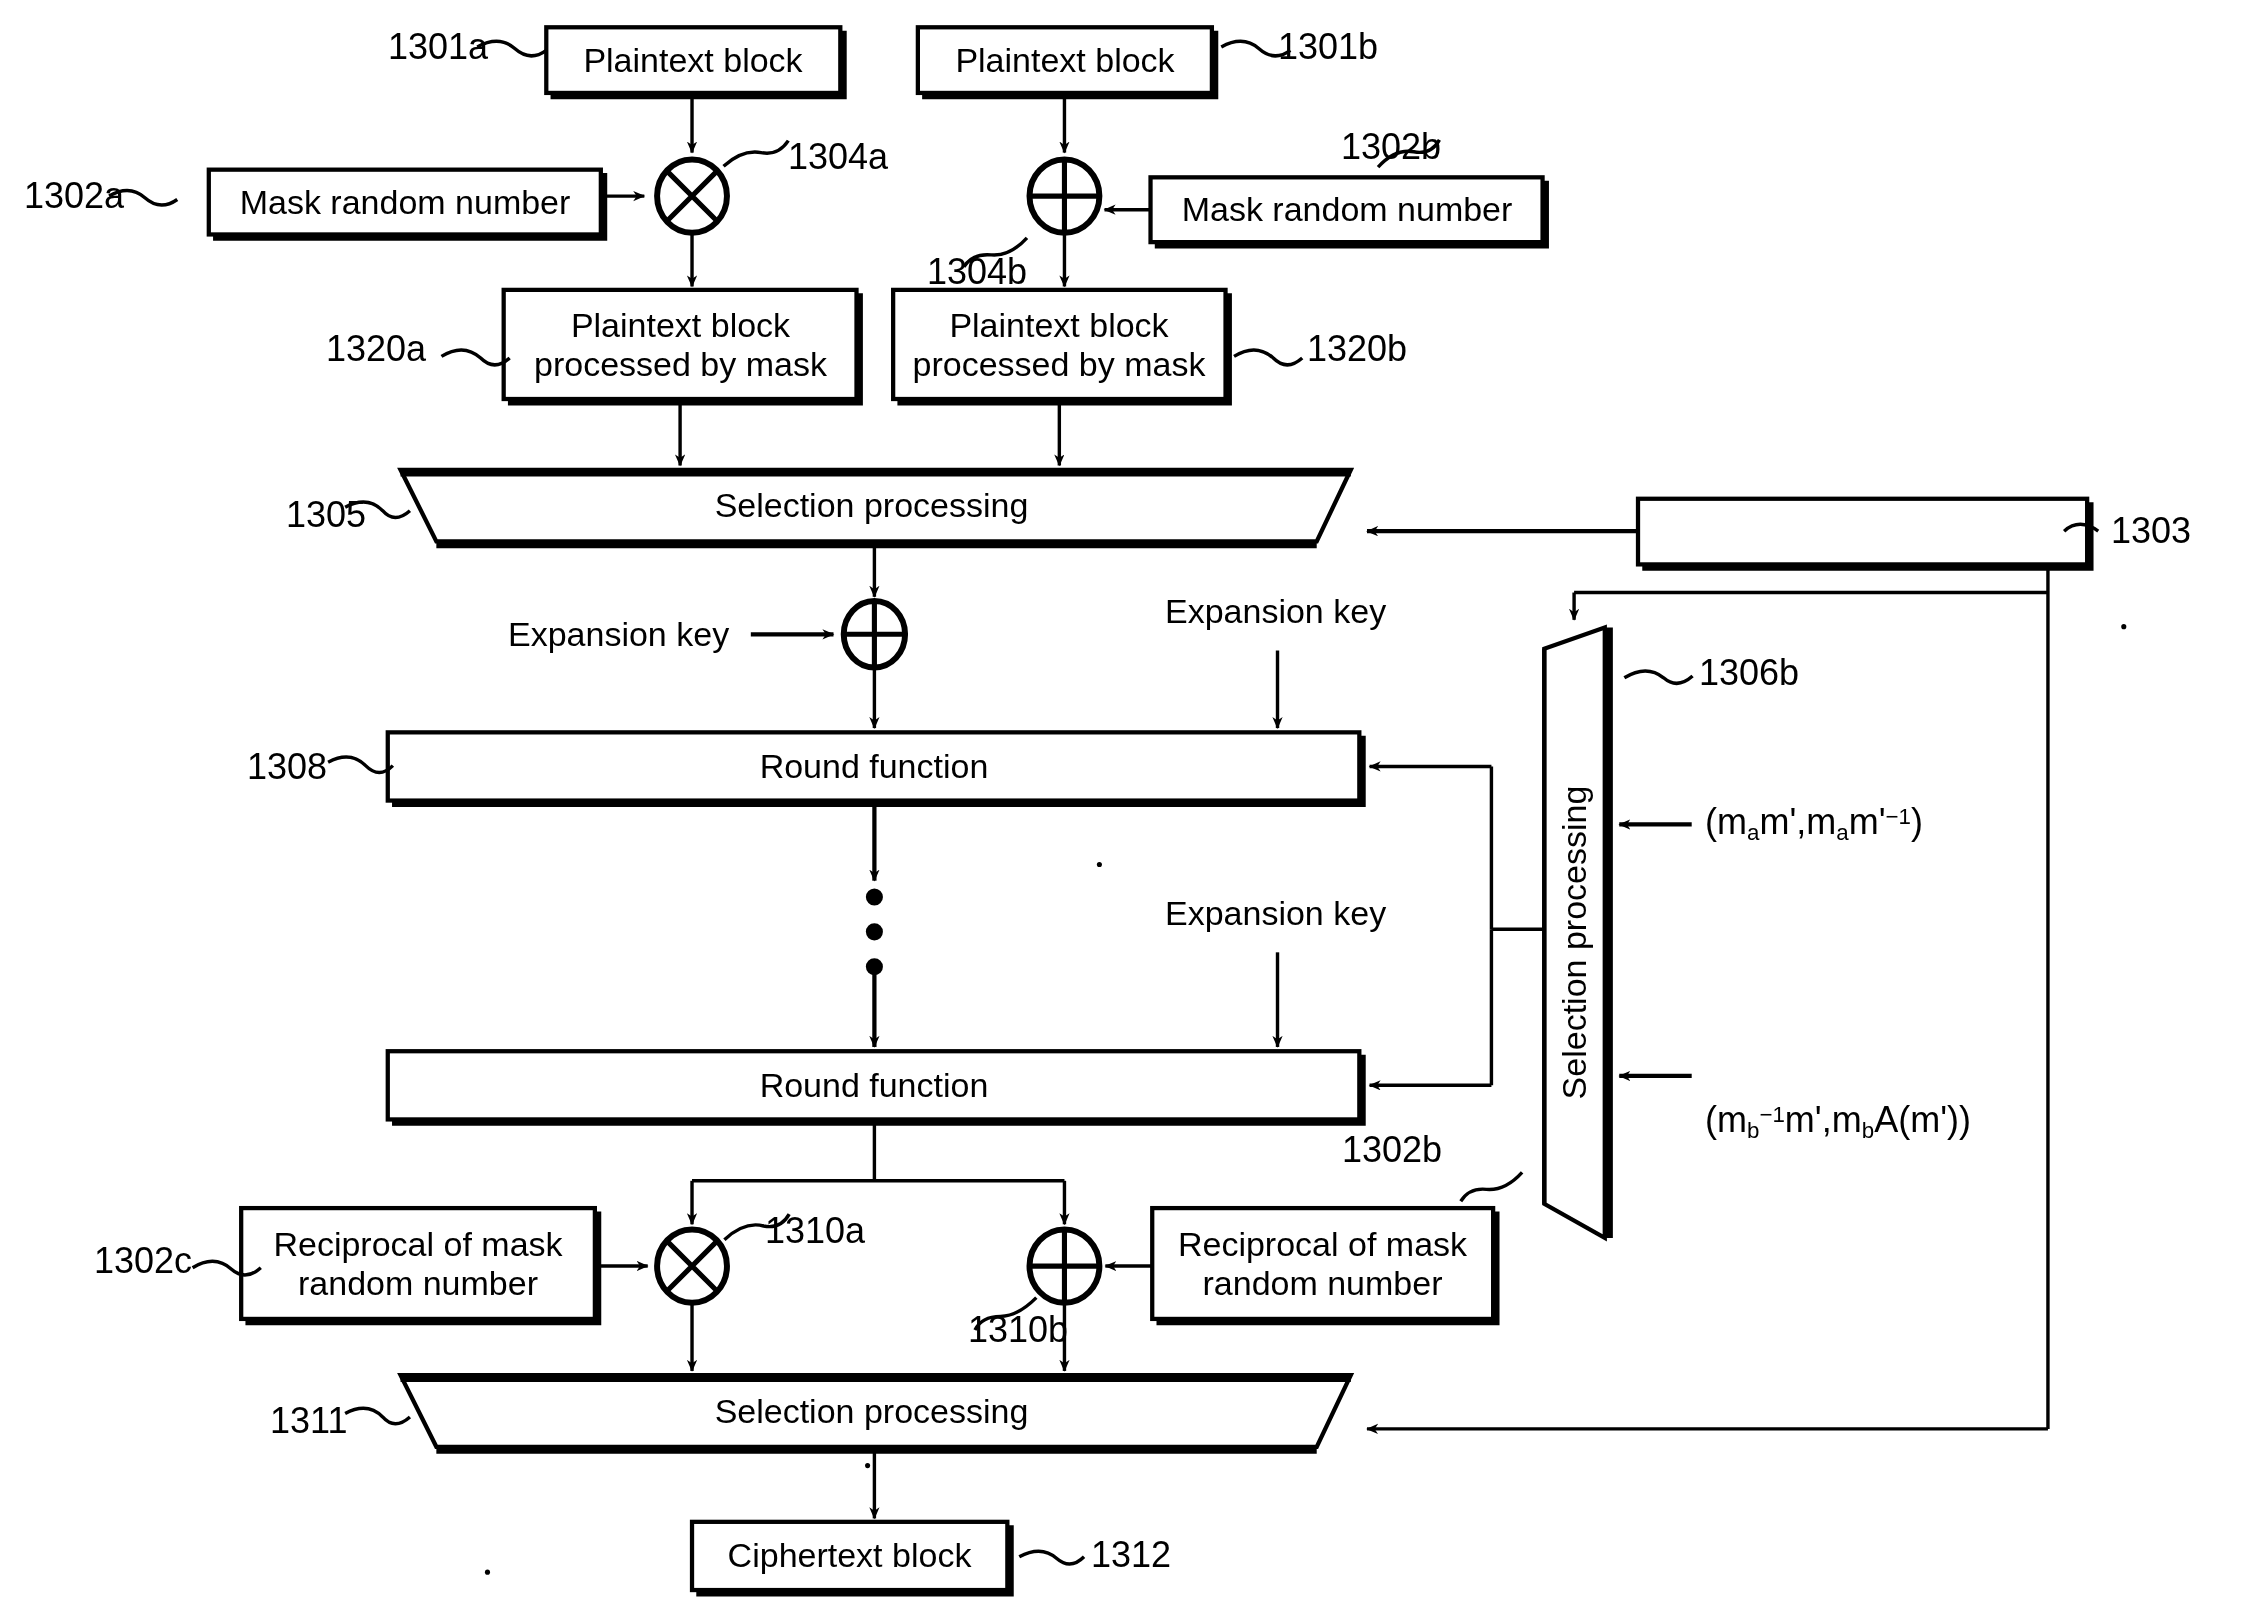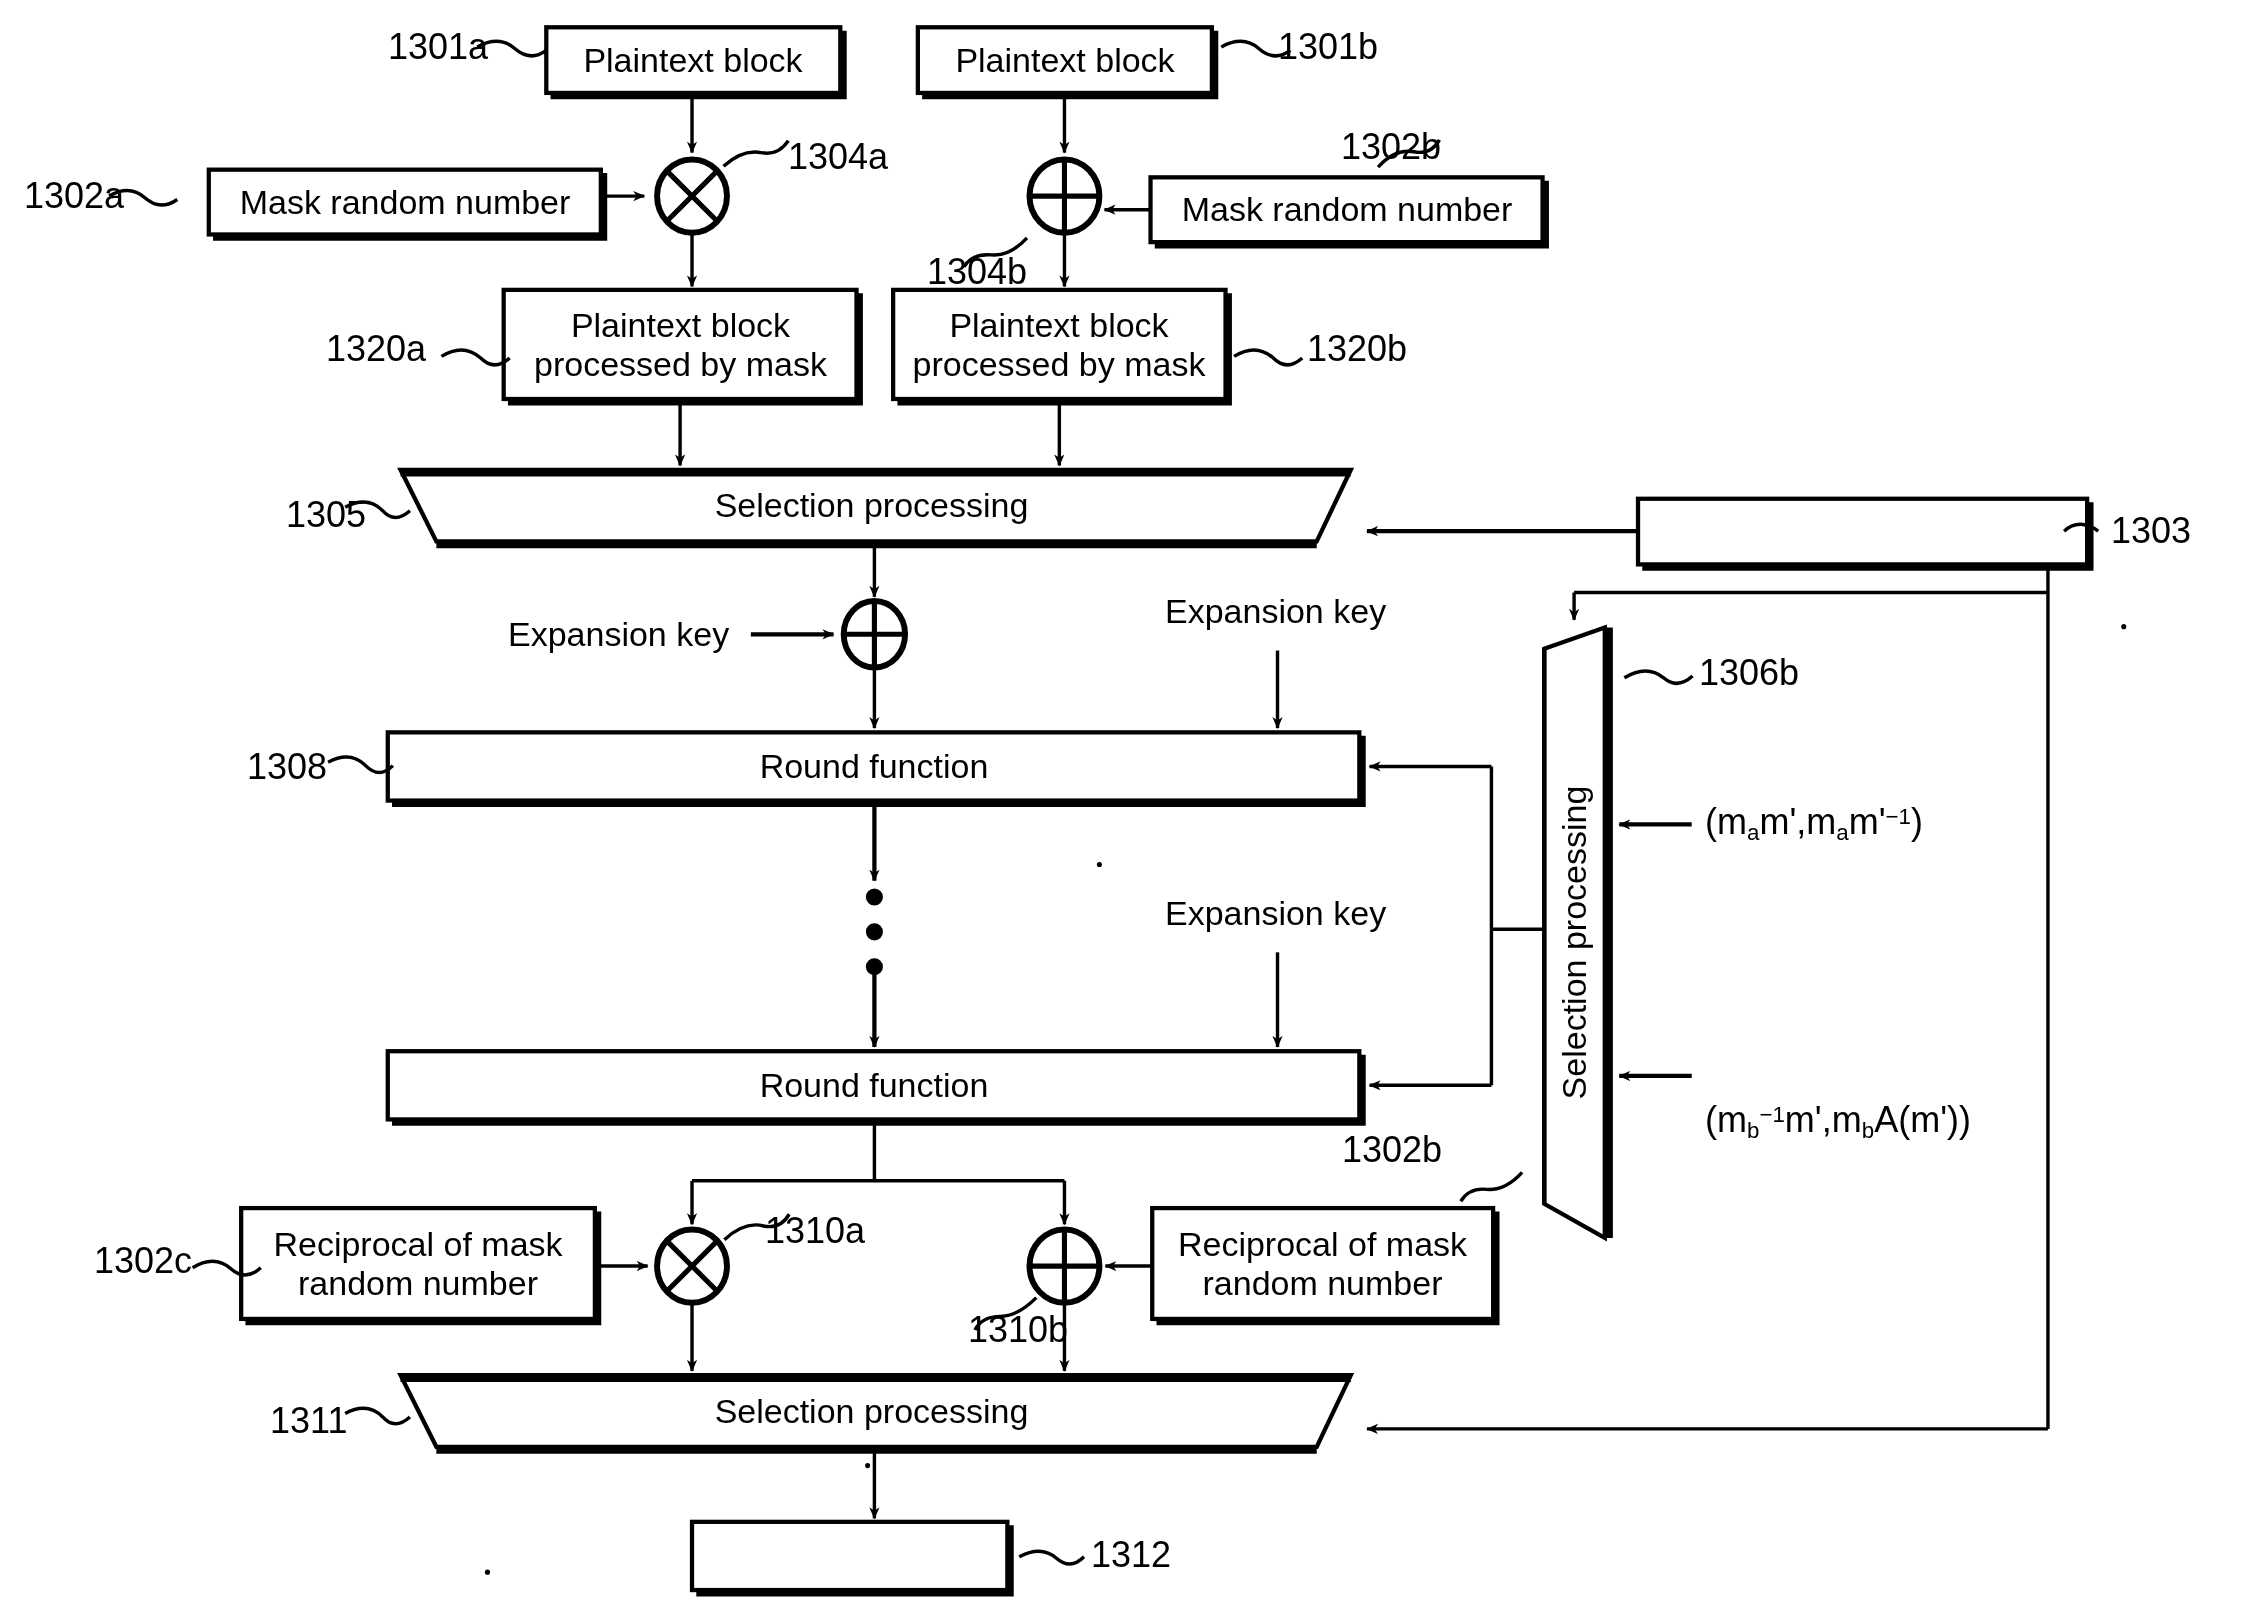--- a/index.html
+++ b/index.html
@@ -243,16 +243,17 @@
     <div>random number</div>
   </div>
   <div class="lbl ref" style="left:1342px;top:1129px;">1302b</div>
 
   <div class="lbl ref" style="left:765px;top:1210px;">1310a</div>
   <div class="lbl ref" style="left:968px;top:1309px;">1310b</div>
 
   <div class="ctr plain" style="left:409px;top:1377px;width:925px;height:68px;">Selection processing</div>
   <div class="lbl ref" style="left:270px;top:1400px;">1311</div>
 
+  <div class="ctr plain" style="left:692px;top:1521px;width:315px;height:68px;">Ciphertext block</div>
   <div class="lbl ref" style="left:1091px;top:1534px;">1312</div>
 
 </div>
 
 
 </body></html>

